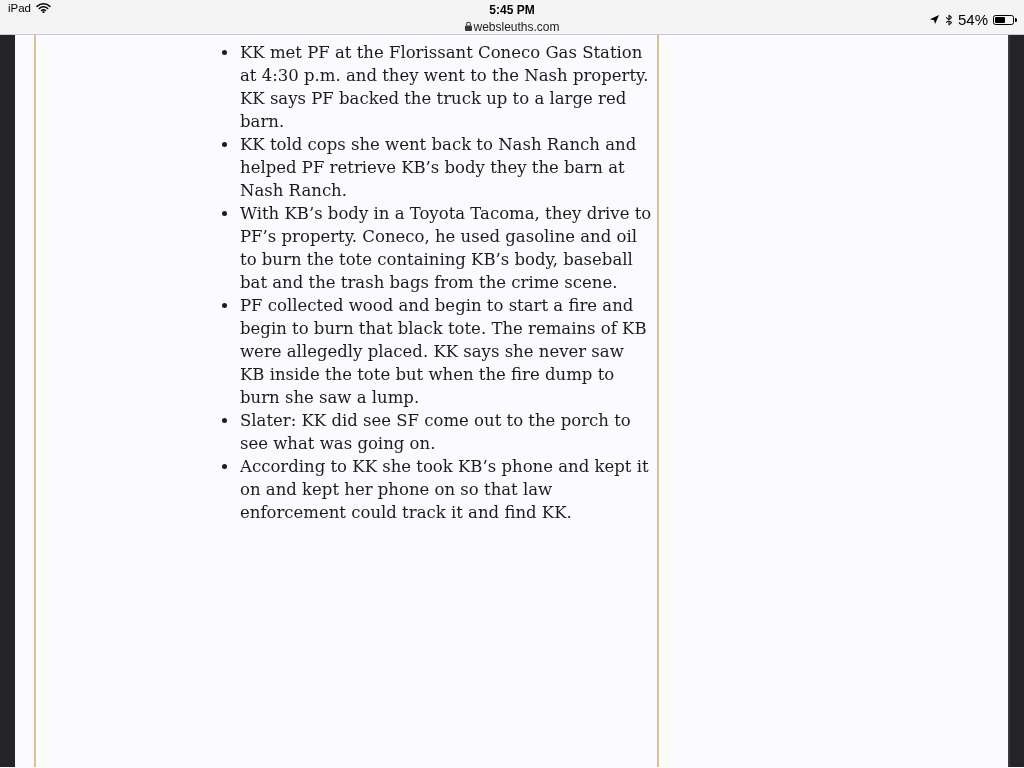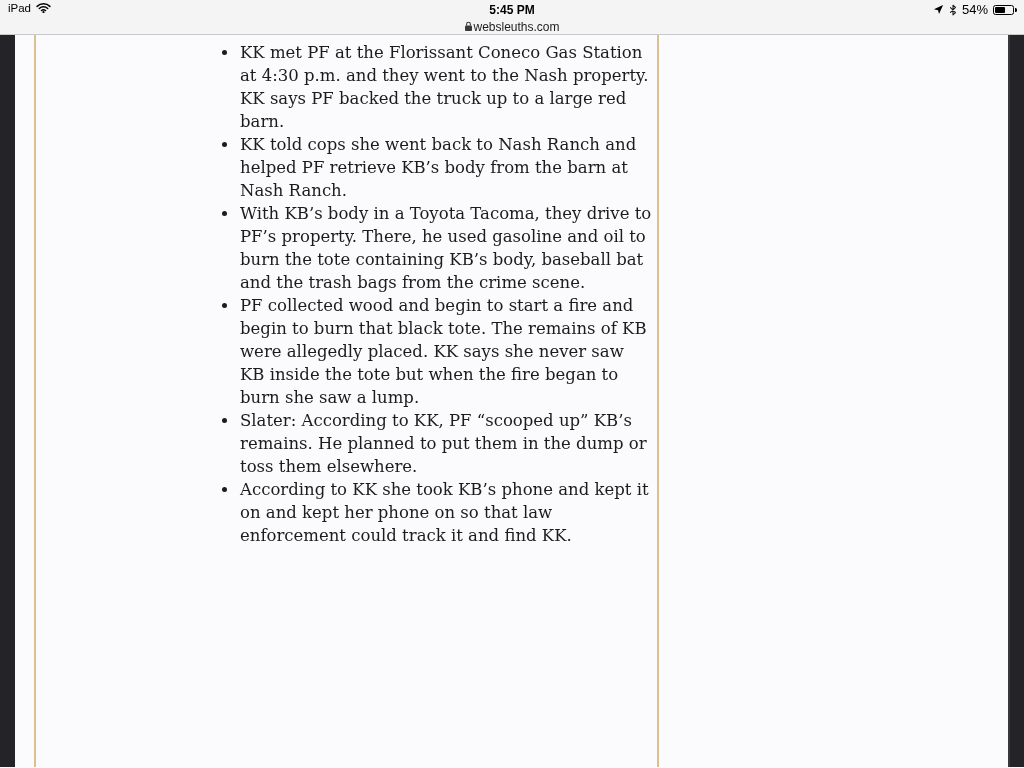--- a/index.html
+++ b/index.html
@@ -38,26 +38,26 @@
     right: 0;
     top: 3px;
     text-align: center;
     font-size: 12px;
     font-weight: bold;
     color: #000;
   }
   .sb-right {
     position: absolute;
     right: 7px;
-    top: 2px;
+    top: 12px;
     height: 15px;
     display: flex;
     align-items: center;
     gap: 5px;
-    font-size: 13px;
+    font-size: 15px;
     color: #000;
   }
   .sb-row2 {
     height: 15px;
     display: flex;
     align-items: center;
     justify-content: center;
     gap: 0;
     font-size: 12px;
     color: #1c1c1e;
@@ -188,30 +188,30 @@
 </div>
 
 <div class="viewport">
   <div class="edge-stripe edge-left"></div>
   <div class="gutter-left"></div>
   <div class="page-column">
     <ul class="notes-list">
 
         <li>KK met PF at the Florissant Coneco Gas Station at 4:30 p.m. and they went to the Nash property. KK says PF backed the truck up to a large red barn.</li>
 
-        <li>KK told cops she went back to Nash Ranch and helped PF retrieve KB’s body from the barn at Nash Ranch.</li>
-
-
-        <li>With KB’s body in a Toyota Tacoma, they drive to PF’s property. There, he used gasoline and oil to burn the tote containing KB’s body, baseball bat and the trash bags from the crime scene.</li>
-
-        <li>PF collected wood and begin to start a fire and begin to burn that black tote. The remains of KB were allegedly placed. KK says she never saw KB inside the tote but when the fire began to burn she saw a lump.</li>
-
-
-
-        <li>Slater: According to KK, PF “scooped up” KB’s remains. He planned to put them in the dump or toss them elsewhere.</li>
+        <li>KK told cops she went back to Nash Ranch and helped PF retrieve KB’s body they the barn at Nash Ranch.</li>
+
+
+        <li>With KB’s body in a Toyota Tacoma, they drive to PF’s property. Coneco, he used gasoline and oil to burn the tote containing KB’s body, baseball bat and the trash bags from the crime scene.</li>
+
+        <li>PF collected wood and begin to start a fire and begin to burn that black tote. The remains of KB were allegedly placed. KK says she never saw KB inside the tote but when the fire dump to burn she saw a lump.</li>
+
+
+        <li>Slater: KK did see SF come out to the porch to see what was going on.</li>
+
 
 
         <li>According to KK she took KB’s phone and kept it on and kept her phone on so that law enforcement could track it and find KK.</li>
 
       </ul>
   </div>
   <div class="side-panel"></div>
   <div class="edge-stripe edge-right"></div>
 </div>
 

